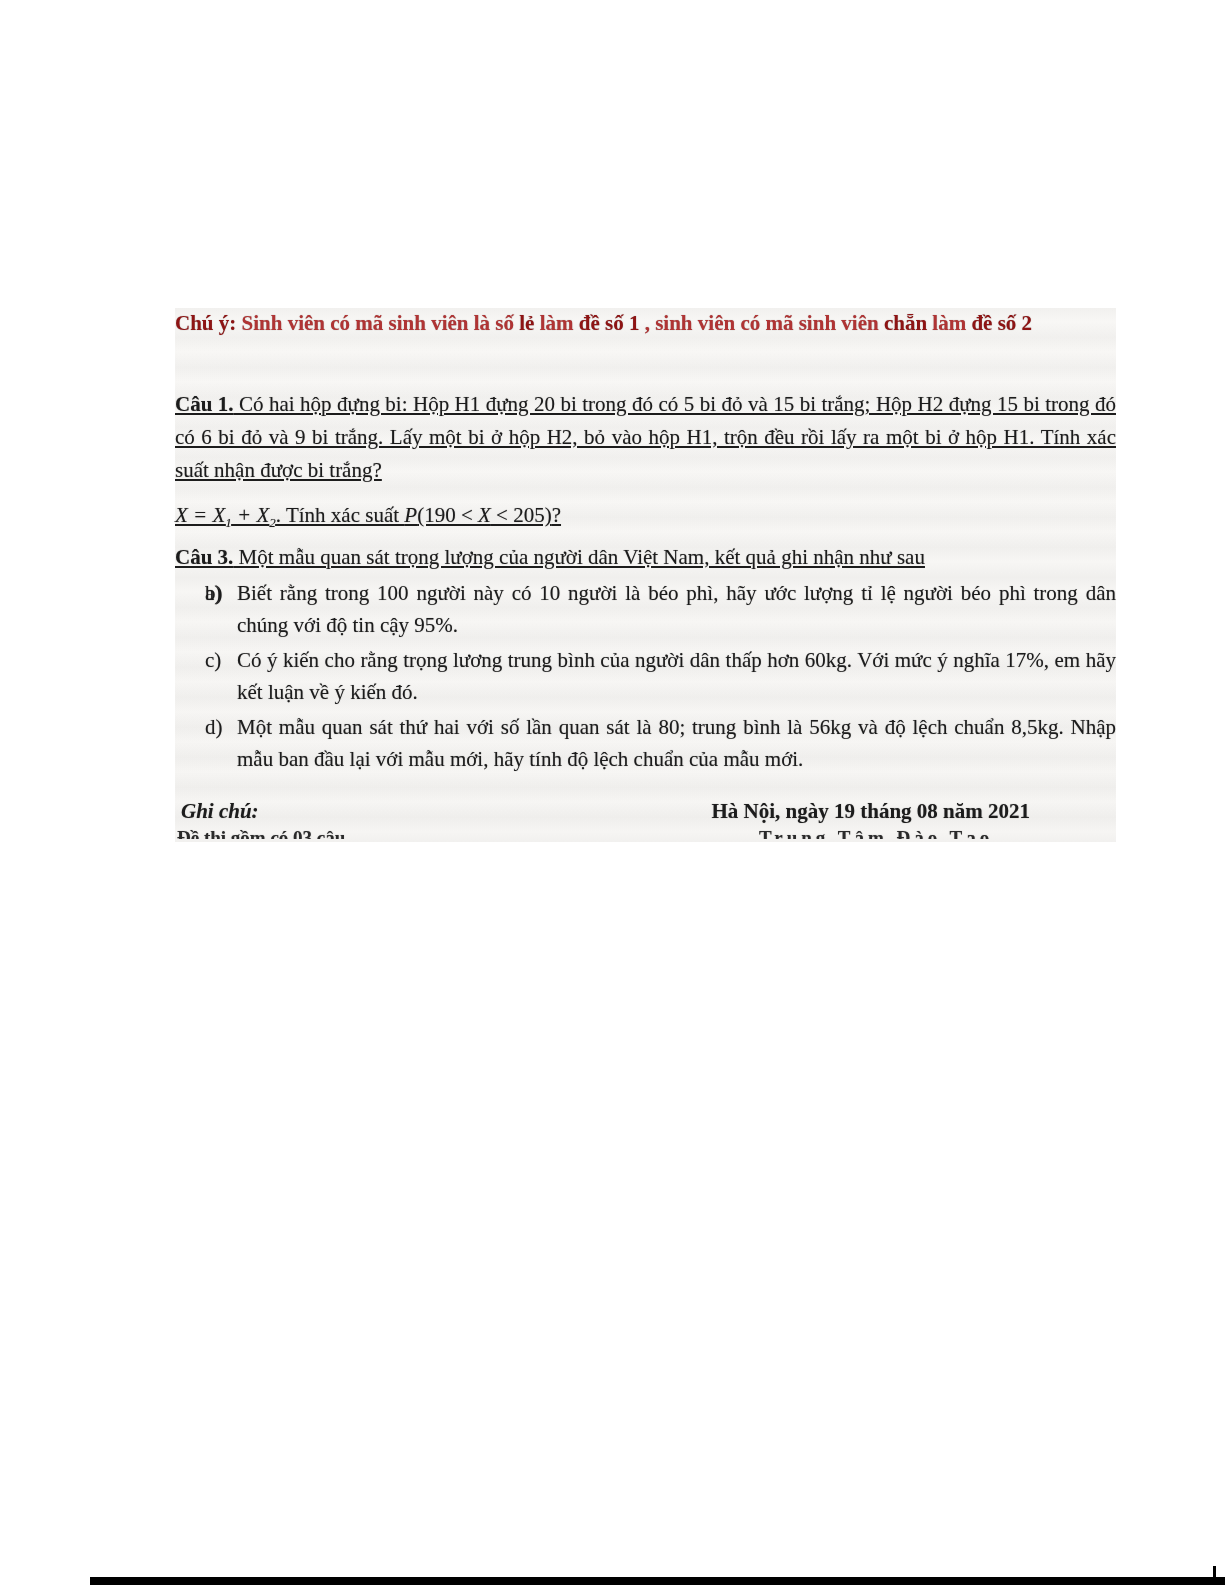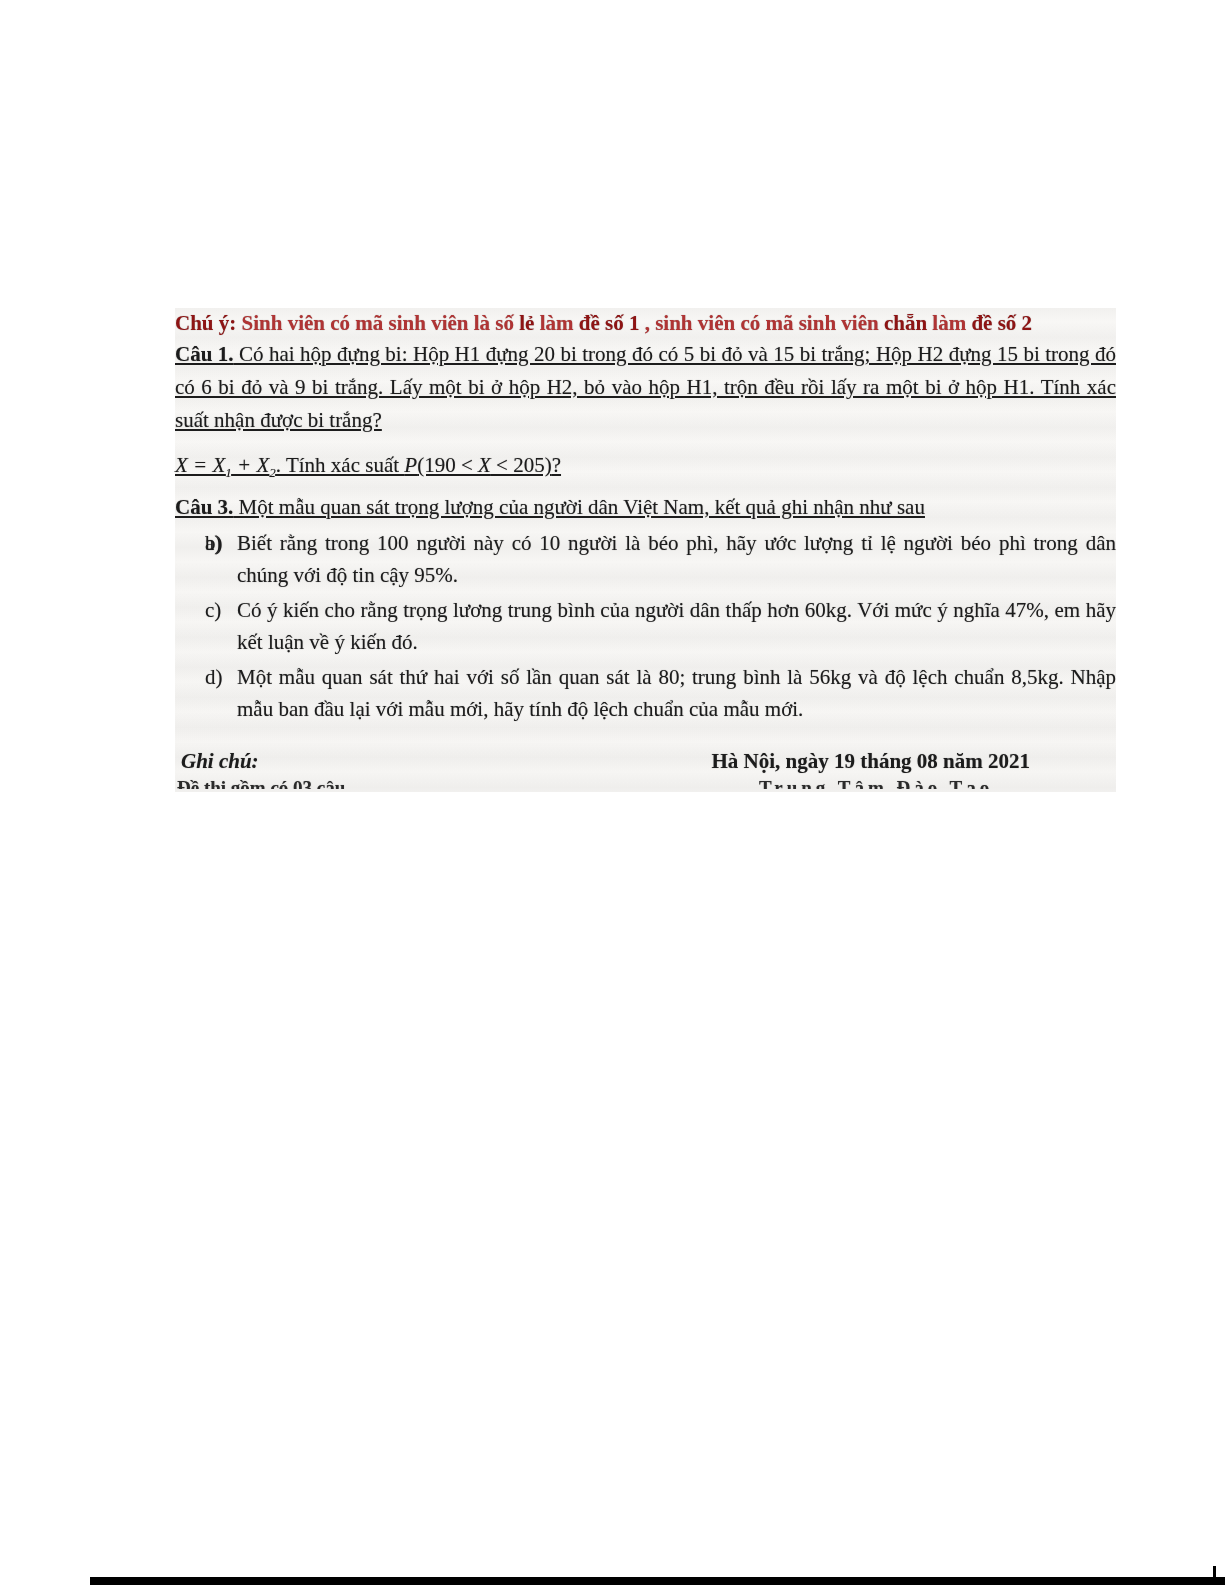--- a/index.html
+++ b/index.html
@@ -20,20 +20,21 @@
     background:
       repeating-linear-gradient(180deg, rgba(120,120,120,0.05) 0px, rgba(120,120,120,0.00) 14px, rgba(120,120,120,0.06) 30px),
       linear-gradient(#f8f7f5, #f6f5f3);
     text-shadow: 0 0 1px rgba(50,50,50,0.45);
   }
   .notice {
     font-size: 21px;
     line-height: 30px;
     font-weight: 700;
     color: #b03434;
+    margin-bottom: 50px;
     white-space: nowrap;
   }
   .notice .hard { color: #8e1414; }
   .para {
     font-size: 21px;
     line-height: 33px;
     text-align: justify;
     margin: 0 0 10px 0;
     text-decoration: underline;
   }
@@ -134,21 +135,21 @@
     <div class="para cau2">
       <div class="cau2-line2"><span class="math"><span>X = X</span><sub>1</sub><span> + X</span><sub>2</sub></span><span>. Tính xác suất </span><span><i>P</i><span>(190 &lt; </span><i>X</i><span> &lt; 205)</span></span><span>?</span></div>
     </div>
 
     <p class="para cau3-intro"><span class="qlabel">Câu 3.</span><span> Một mẫu quan sát trọng lượng của người dân Việt Nam, kết quả ghi nhận như sau</span></p>
 
 
     <div class="items">
       <div class="item"><span class="ilabel">a)</span></div>
       <div class="item"><span class="ilabel">b)</span><span>Biết rằng trong 100 người này có 10 người là béo phì, hãy ước lượng tỉ lệ người béo phì trong dân chúng với độ tin cậy 95%.</span></div>
-      <div class="item"><span class="ilabel">c)</span><span>Có ý kiến cho rằng trọng lương trung bình của người dân thấp hơn 60kg. Với mức ý nghĩa 47%, em hãy kết luận về ý kiến đó.</span></div>
+      <div class="item"><span class="ilabel">c)</span><span>Có ý kiến cho rằng trọng lương trung bình của người dân thấp hơn 60kg. Với mức ý nghĩa 17%, em hãy kết luận về ý kiến đó.</span></div>
       <div class="item"><span class="ilabel">d)</span><span>Một mẫu quan sát thứ hai với số lần quan sát là 80; trung bình là 56kg và độ lệch chuẩn 8,5kg. Nhập mẫu ban đầu lại với mẫu mới, hãy tính độ lệch chuẩn của mẫu mới.</span></div>
     </div>
 
     <div class="footer-row">
       <span class="ghichu">Ghi chú:</span>
       <span class="date">Hà Nội, ngày 19 tháng 08 năm 2021</span>
     </div>
 
     <div class="frag-row">
       <span class="frag frag-left">Đề thi gồm có 03 câu</span>

